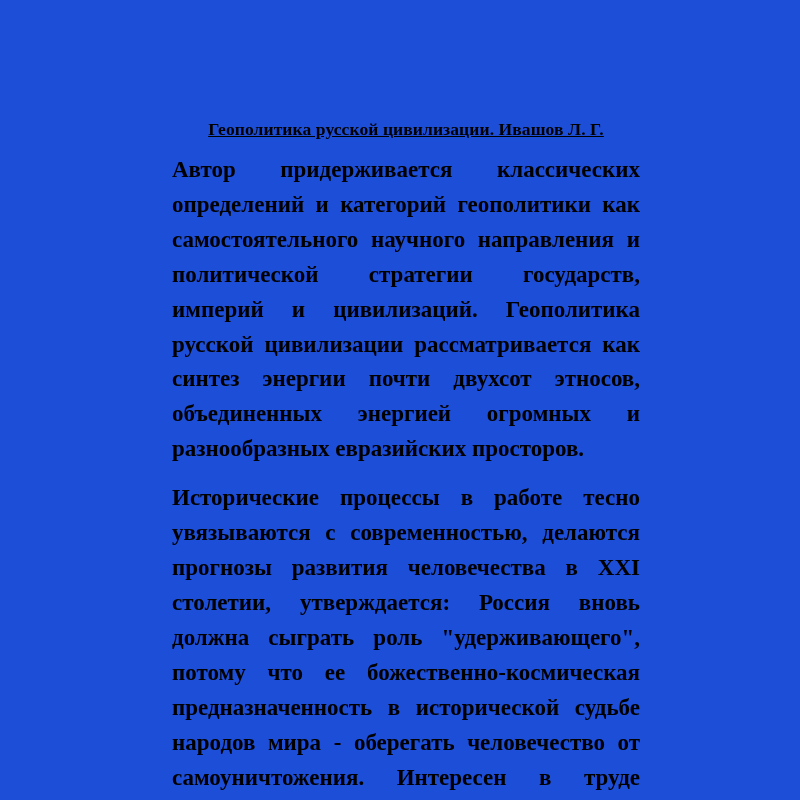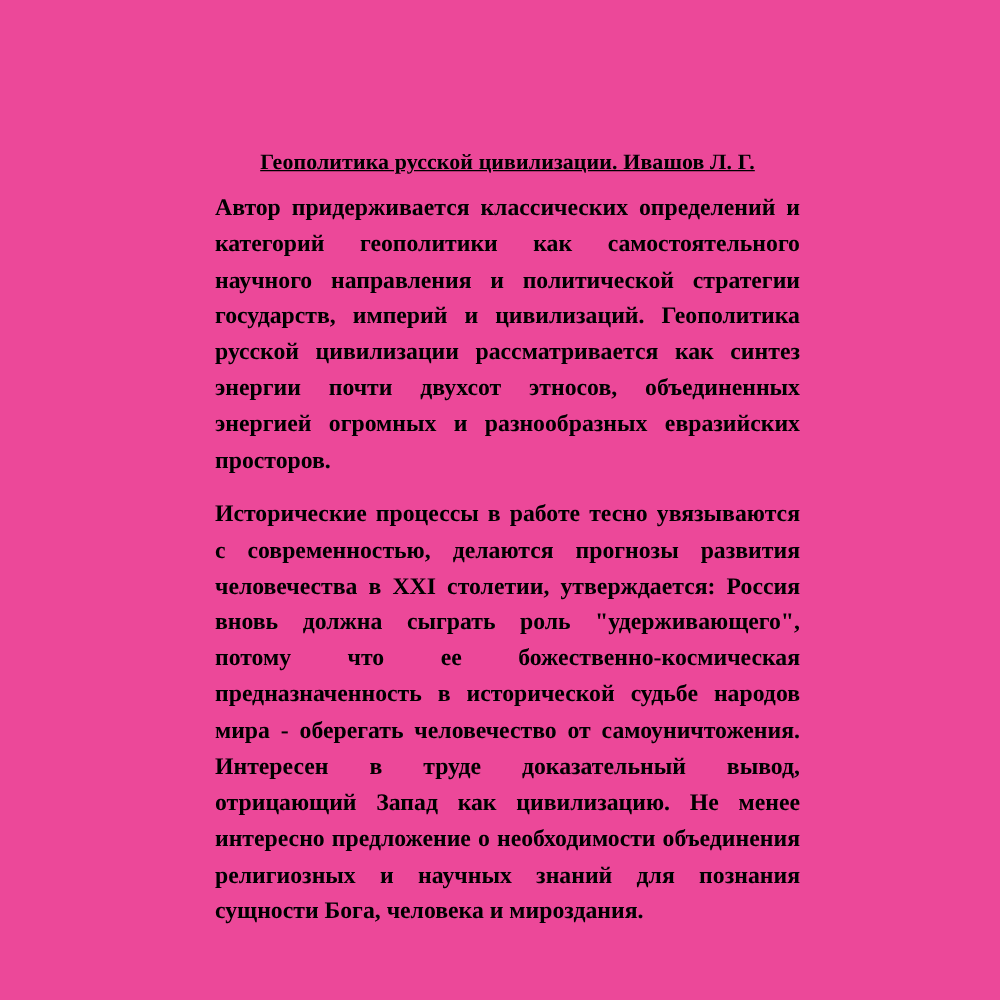--- a/index.html
+++ b/index.html
@@ -11,42 +11,42 @@
     height: 800px;
     background: #ffffff;
     font-family: "Liberation Serif", serif;
     color: #000000;
     overflow: hidden;
   }
   .page {
     position: relative;
     width: 800px;
     height: 800px;
-    background: #ec4899;
+    background: #1d4ed8;
   }
   .content {
     position: absolute;
     left: 172px;
     top: 118px;
     width: 468px;
   }
   .doc-title {
     font-family: "Liberation Serif", serif;
     font-weight: bold;
     font-size: 17.5px;
     line-height: 1.3;
     text-align: center;
     text-decoration: underline;
     margin: 0 0 12px 0;
     letter-spacing: 0.1px;
   }
   .para {
     font-family: "Liberation Serif", serif;
     font-weight: bold;
-    font-size: 19px;
+    font-size: 23px;
     line-height: 1.52;
     text-align: justify;
     text-align-last: left;
     margin: 0 0 14px 0;
     text-indent: 0;
     hyphens: none;
   }
   .para:last-child {
     margin-bottom: 0;
   }

